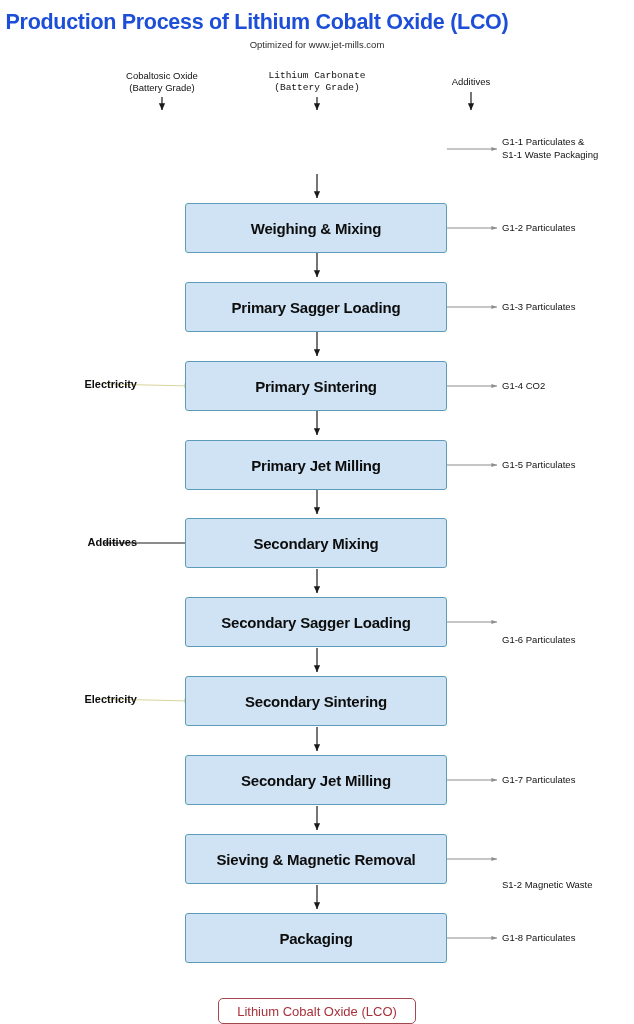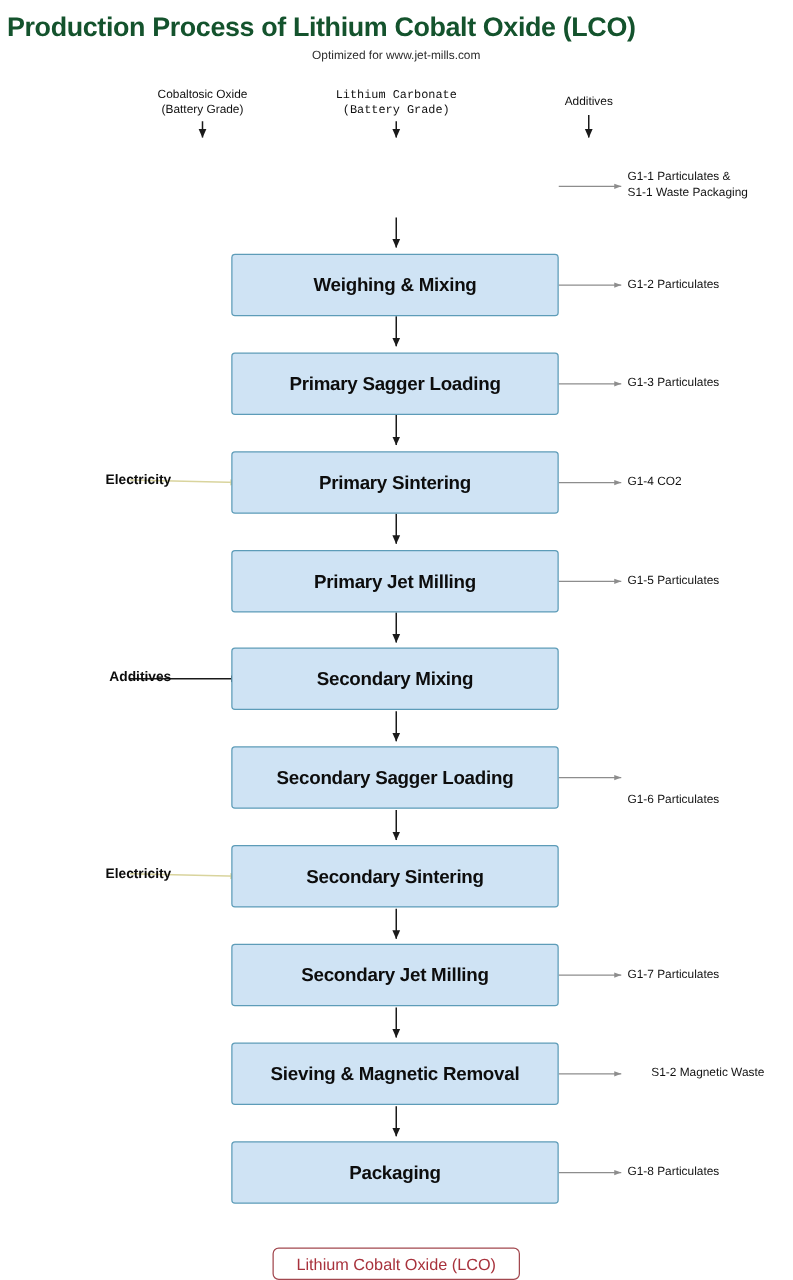--- a/index.html
+++ b/index.html
@@ -24,21 +24,21 @@
   
   #title {
     position: absolute;
     left: 0;
     top: 10px;
     width: 514px;
     text-align: center;
     font-size: 21.5px;
     font-weight: bold;
     letter-spacing: -0.3px;
-    color: #14532d;
+    color: #1d4ed8;
     white-space: nowrap;
   }
   #subtitle {
     position: absolute;
     left: 0;
     top: 39px;
     width: 634px;
     text-align: center;
     font-size: 9.5px;
     color: #2b2b2b;
@@ -253,21 +253,21 @@
   <div class="emit" style="top:136px;">
     <span>G1-1 Particulates &amp;</span>
     <span class="l2">S1-1 Waste Packaging</span>
   </div>
   <div class="emit" style="top:222px;">G1-2 Particulates</div>
   <div class="emit" style="top:301px;">G1-3 Particulates</div>
   <div class="emit" style="top:380px;">G1-4 CO2</div>
   <div class="emit" style="top:459px;">G1-5 Particulates</div>
   <div class="emit" style="top:616px;margin-top:18px;">G1-6 Particulates</div>
   <div class="emit" style="top:774px;">G1-7 Particulates</div>
-  <div class="emit" style="top:853px;margin-left:19px;">S1-2 Magnetic Waste</div>
+  <div class="emit" style="top:879px;">S1-2 Magnetic Waste</div>
   <div class="emit" style="top:932px;">G1-8 Particulates</div>
 
   <div class="sidelab" style="left:0px; top:378px; width:100px;">Electricity</div>
   <div class="sidelab" style="left:0px; top:536px; width:100px;">Additives</div>
   <div class="sidelab" style="left:0px; top:693px; width:100px;">Electricity</div>
 
   <div id="product">Lithium Cobalt Oxide (LCO)</div>
 
 </div>
 

